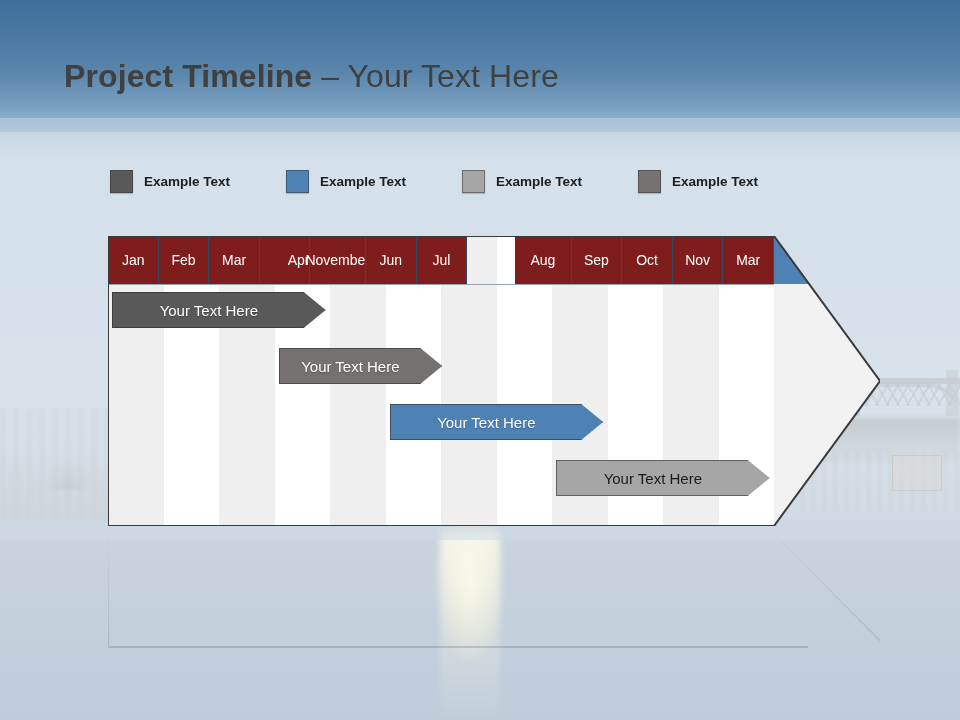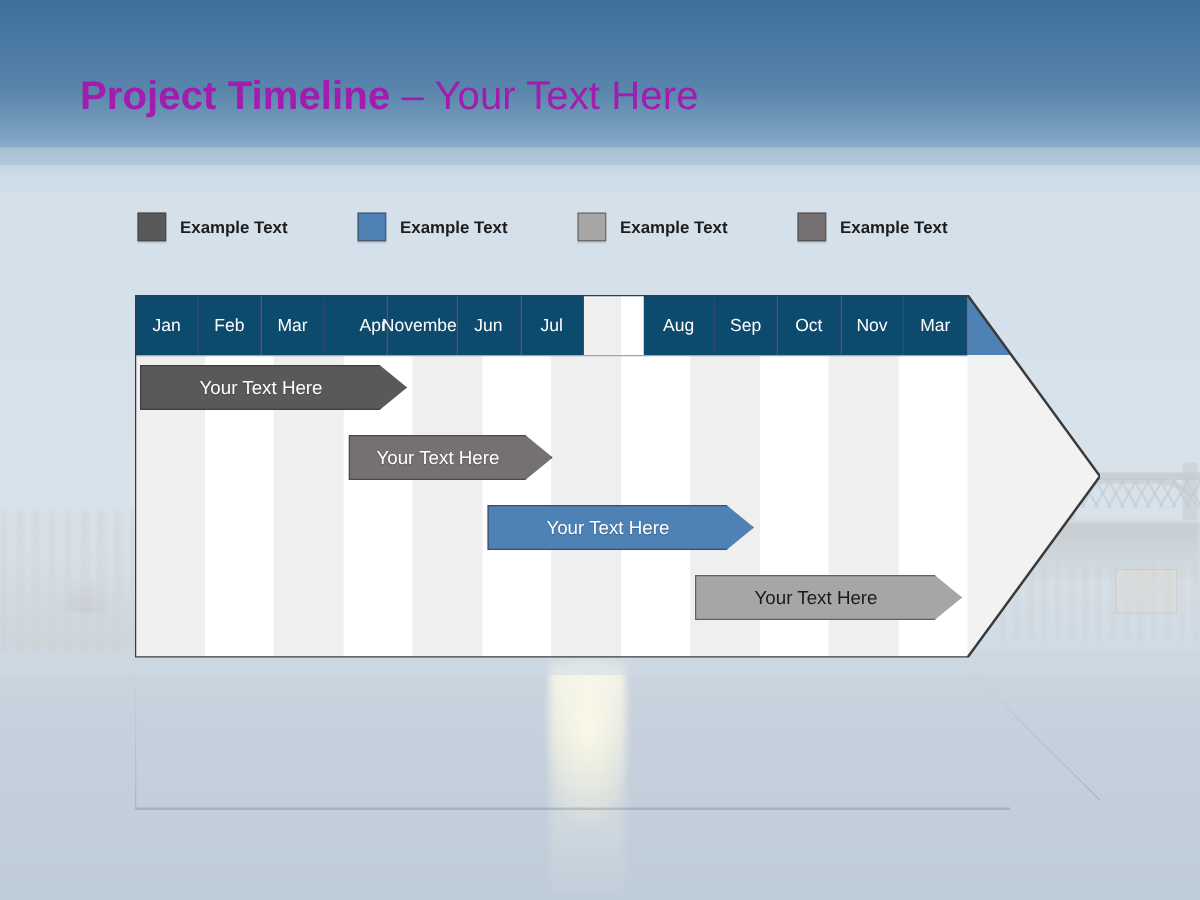--- a/index.html
+++ b/index.html
@@ -83,21 +83,21 @@
   .title-band{
     position:absolute;left:0;top:0;width:960px;height:132px;
     background:linear-gradient(to bottom,#3f6f9b 0%,#4a79a3 28%,#5a86ac 55%,#7ba0c2 82%,#a9c2d6 100%);
   }
   .title-fade{
     position:absolute;left:0;top:118px;width:960px;height:42px;
     background:linear-gradient(to bottom,rgba(169,194,214,1) 0%,rgba(196,213,228,.55) 45%,rgba(205,218,230,0) 100%);
   }
   .page-title{
     position:absolute;left:64px;top:58px;
-    font-size:32px;color:#a21caf;white-space:nowrap;
+    font-size:32px;color:#404040;white-space:nowrap;
     letter-spacing:.1px;
   }
   .page-title .strong{font-weight:bold;}
   .page-title .light{font-weight:normal;}
 
   
   .legend{position:absolute;left:110px;top:168px;width:760px;height:26px;}
   .legend-item{position:absolute;top:0;display:flex;align-items:center;height:26px;}
   .legend-swatch{
     width:21px;height:21px;display:inline-block;
@@ -124,21 +124,21 @@
   
   .cols{position:absolute;left:0;top:0;width:666px;height:290px;display:flex;}
   .col{height:290px;box-sizing:border-box;}
   .col.shade{background:#efefef;}
   .col.plain{background:#ffffff;}
 
   
   .months{position:absolute;left:0;top:0;height:48px;width:666px;display:flex;}
   .month{
     height:48px;box-sizing:border-box;
-    background:#0c4a6e;
+    background:#7f1d1d;
     display:flex;align-items:center;justify-content:center;
     color:#ffffff;font-size:14px;
     border-right:1px solid #2d4a66;
     position:relative;
   }
   .month:first-child{border-left:1px solid #2d4a66;}
   
   .month-tip{
     position:absolute;left:666px;top:0;width:106px;height:48px;
     background:#4e82b4;

